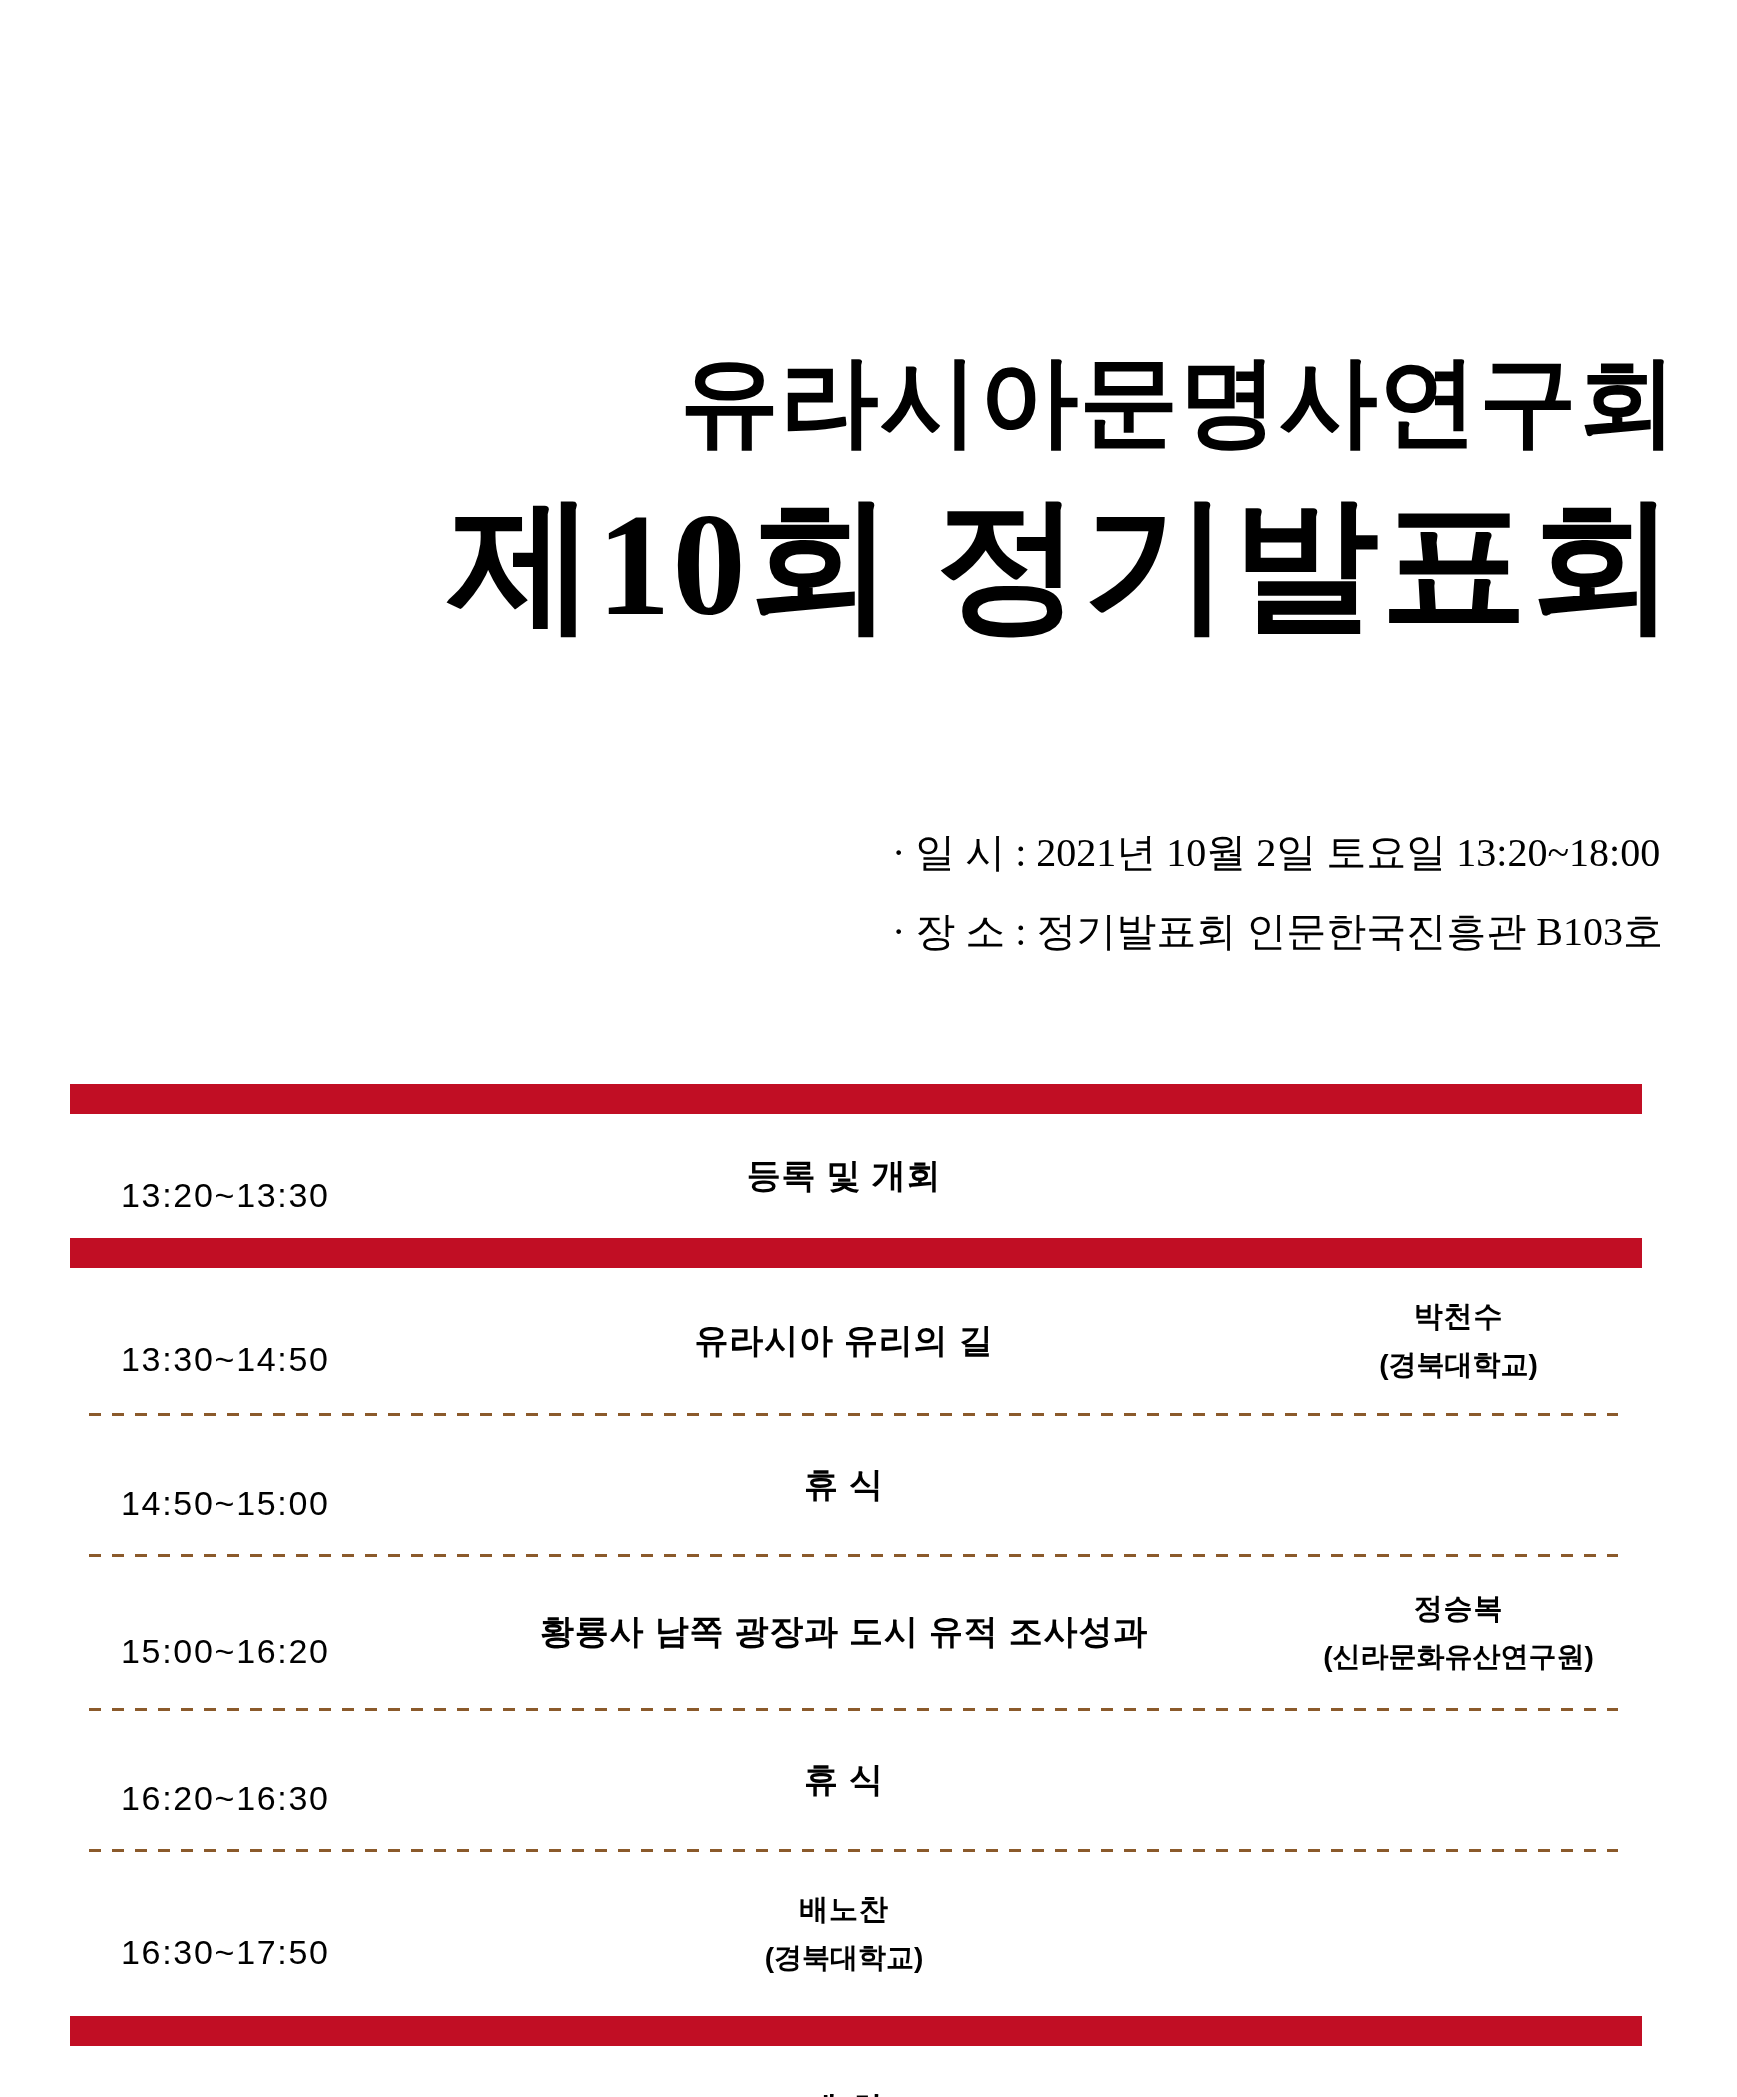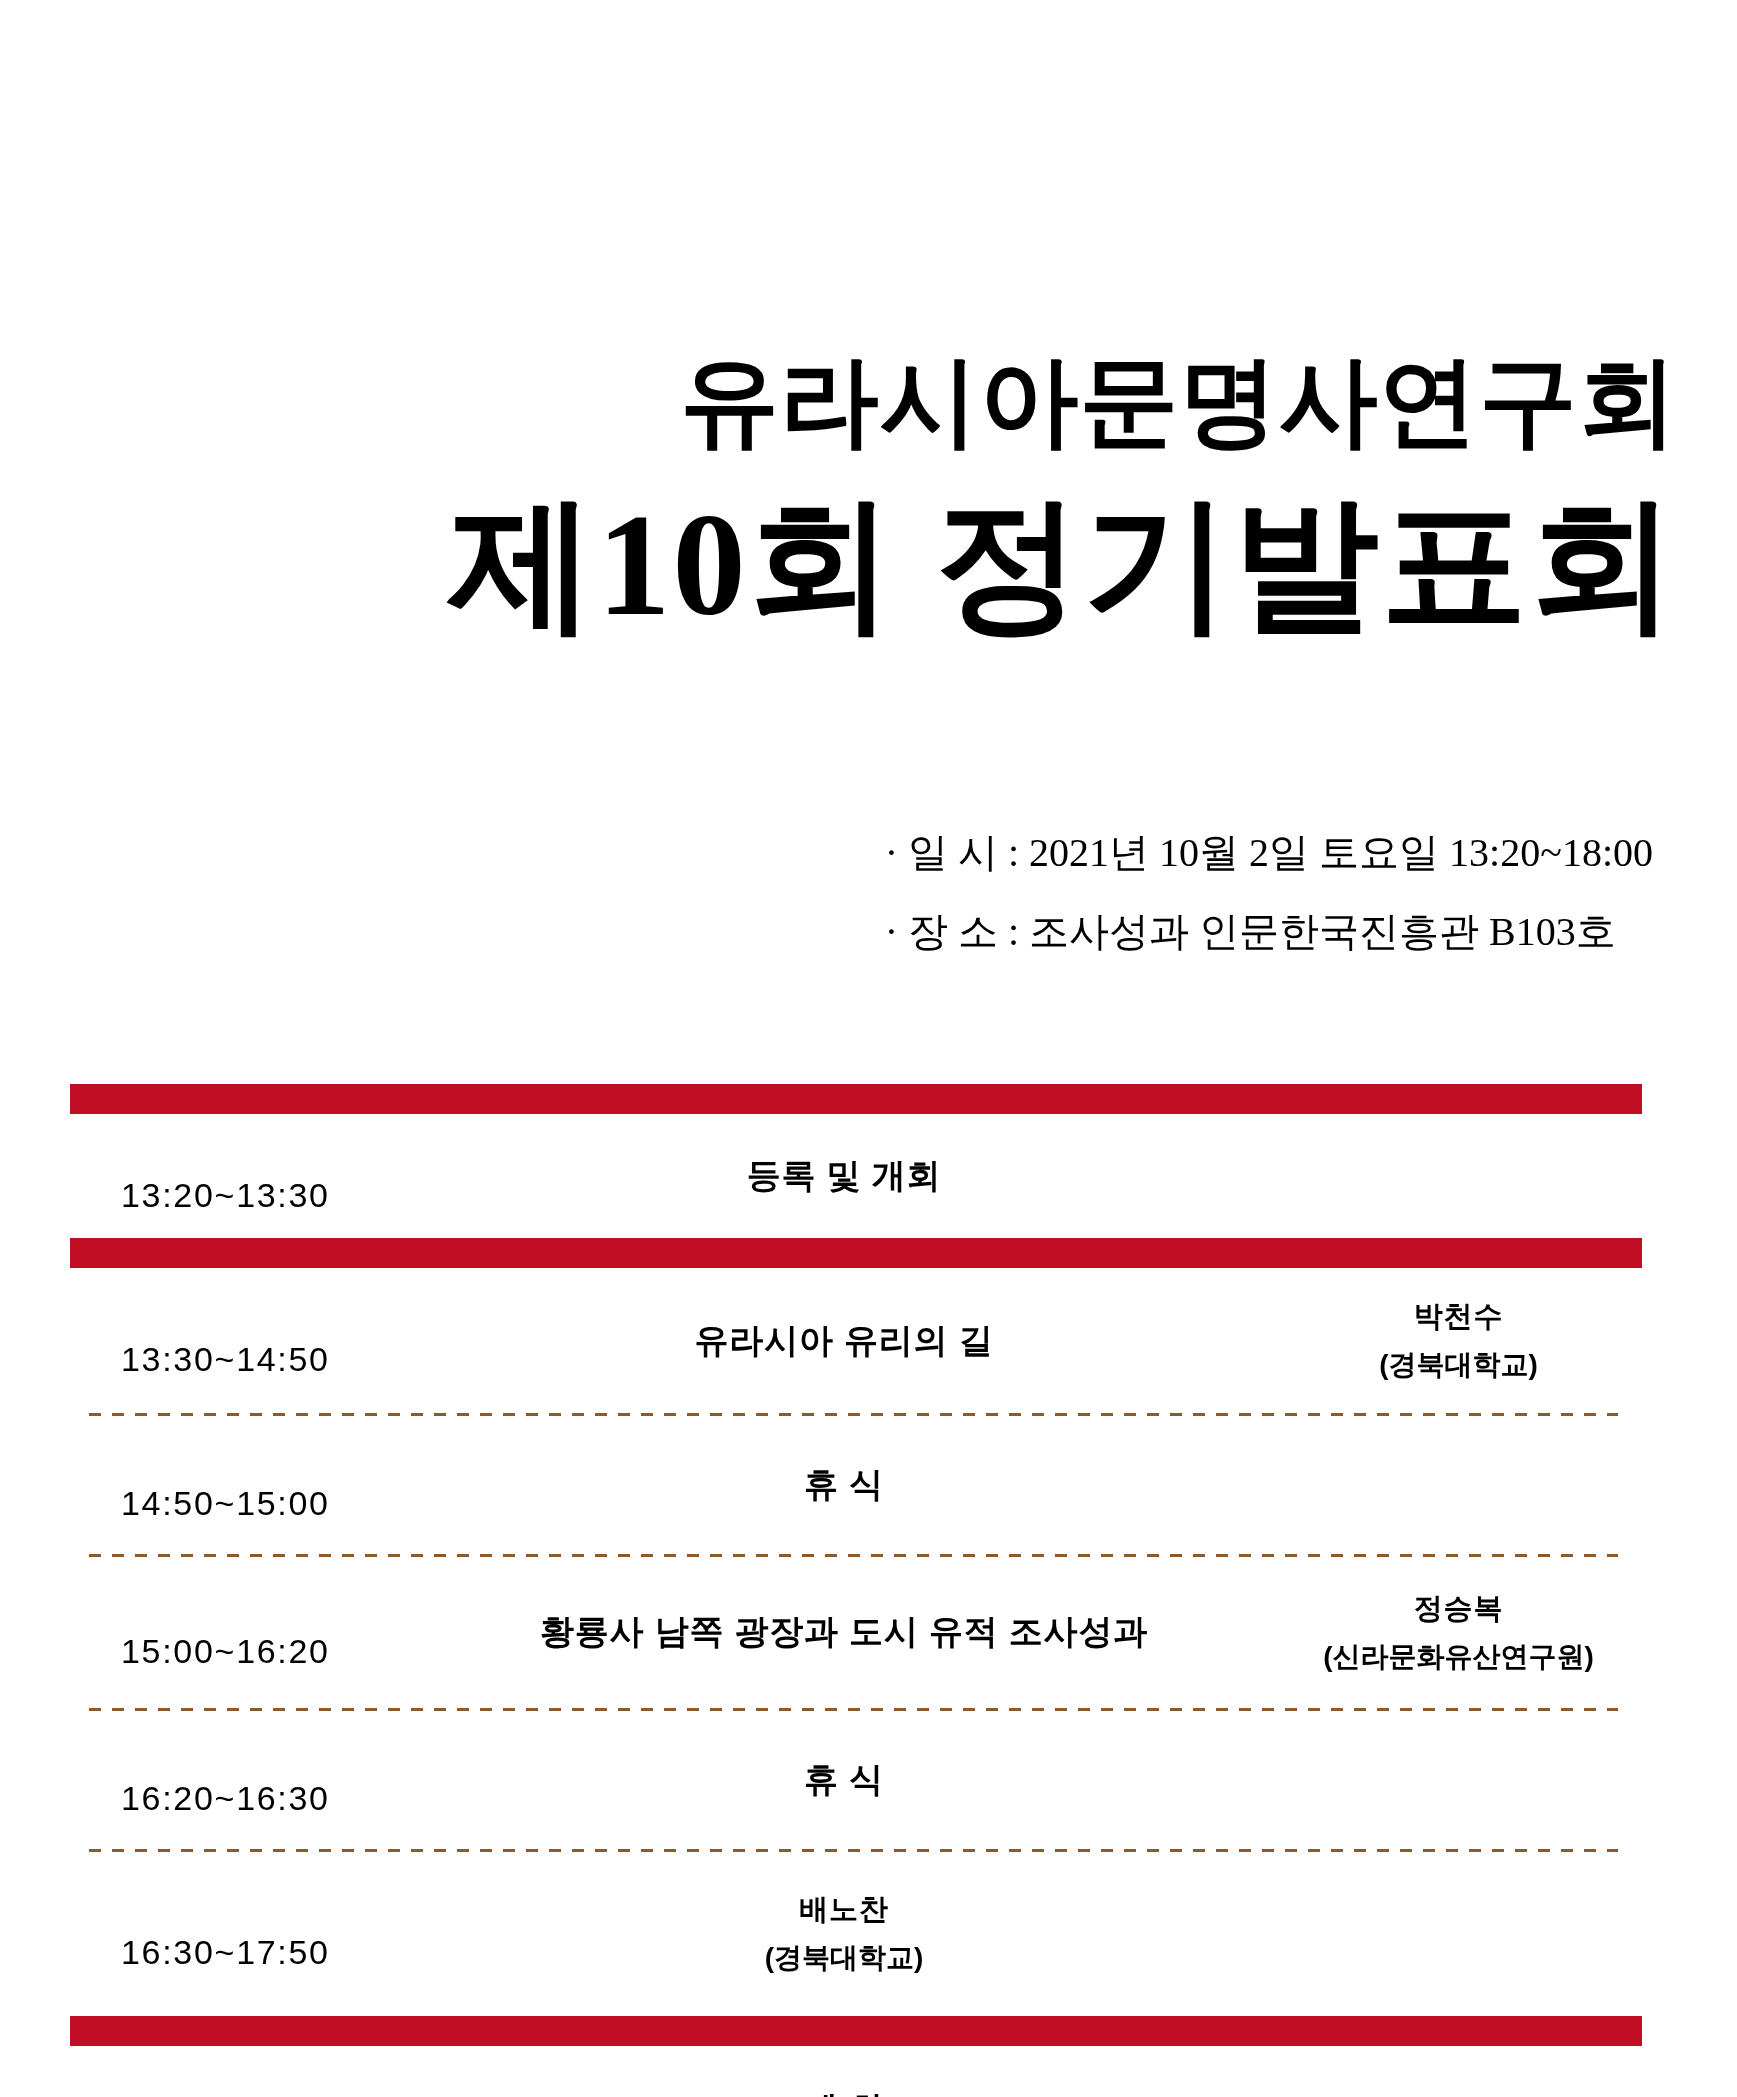--- a/index.html
+++ b/index.html
@@ -39,21 +39,21 @@
     line-height: 1.12;
     margin-top: 19px;
     letter-spacing: 1.7px;
     white-space: nowrap;
   }
 
   
   .info-block {
     position: absolute;
     top: 833px;
-    right: 84px;
+    right: 74px;
     text-align: left;
     font-family: "Liberation Serif", "DejaVu Serif", serif;
   }
   .info-line {
     font-size: 40px;
     font-weight: 500;
     line-height: 1.0;
     white-space: nowrap;
   }
   .info-line + .info-line {
@@ -127,21 +127,21 @@
 
 <div class="page">
 
   <header class="title-block">
     <div class="title-org">유라시아문명사연구회</div>
     <div class="title-event">제10회 정기발표회</div>
   </header>
 
   <section class="info-block">
     <div class="info-line">· 일 시 : 2021년 10월 2일 토요일 13:20~18:00</div>
-    <div class="info-line">· 장 소 : 조사성과 인문한국진흥관 B103호</div>
+    <div class="info-line">· 장 소 : 정기발표회 인문한국진흥관 B103호</div>
   </section>
 
   <section class="schedule">
 
     <div class="red-bar"></div>
 
     <div class="srow h295">
       <div class="time">13:20~13:30</div>
       <div class="stitle">등록 및 개회</div>
       <div class="who"></div>

